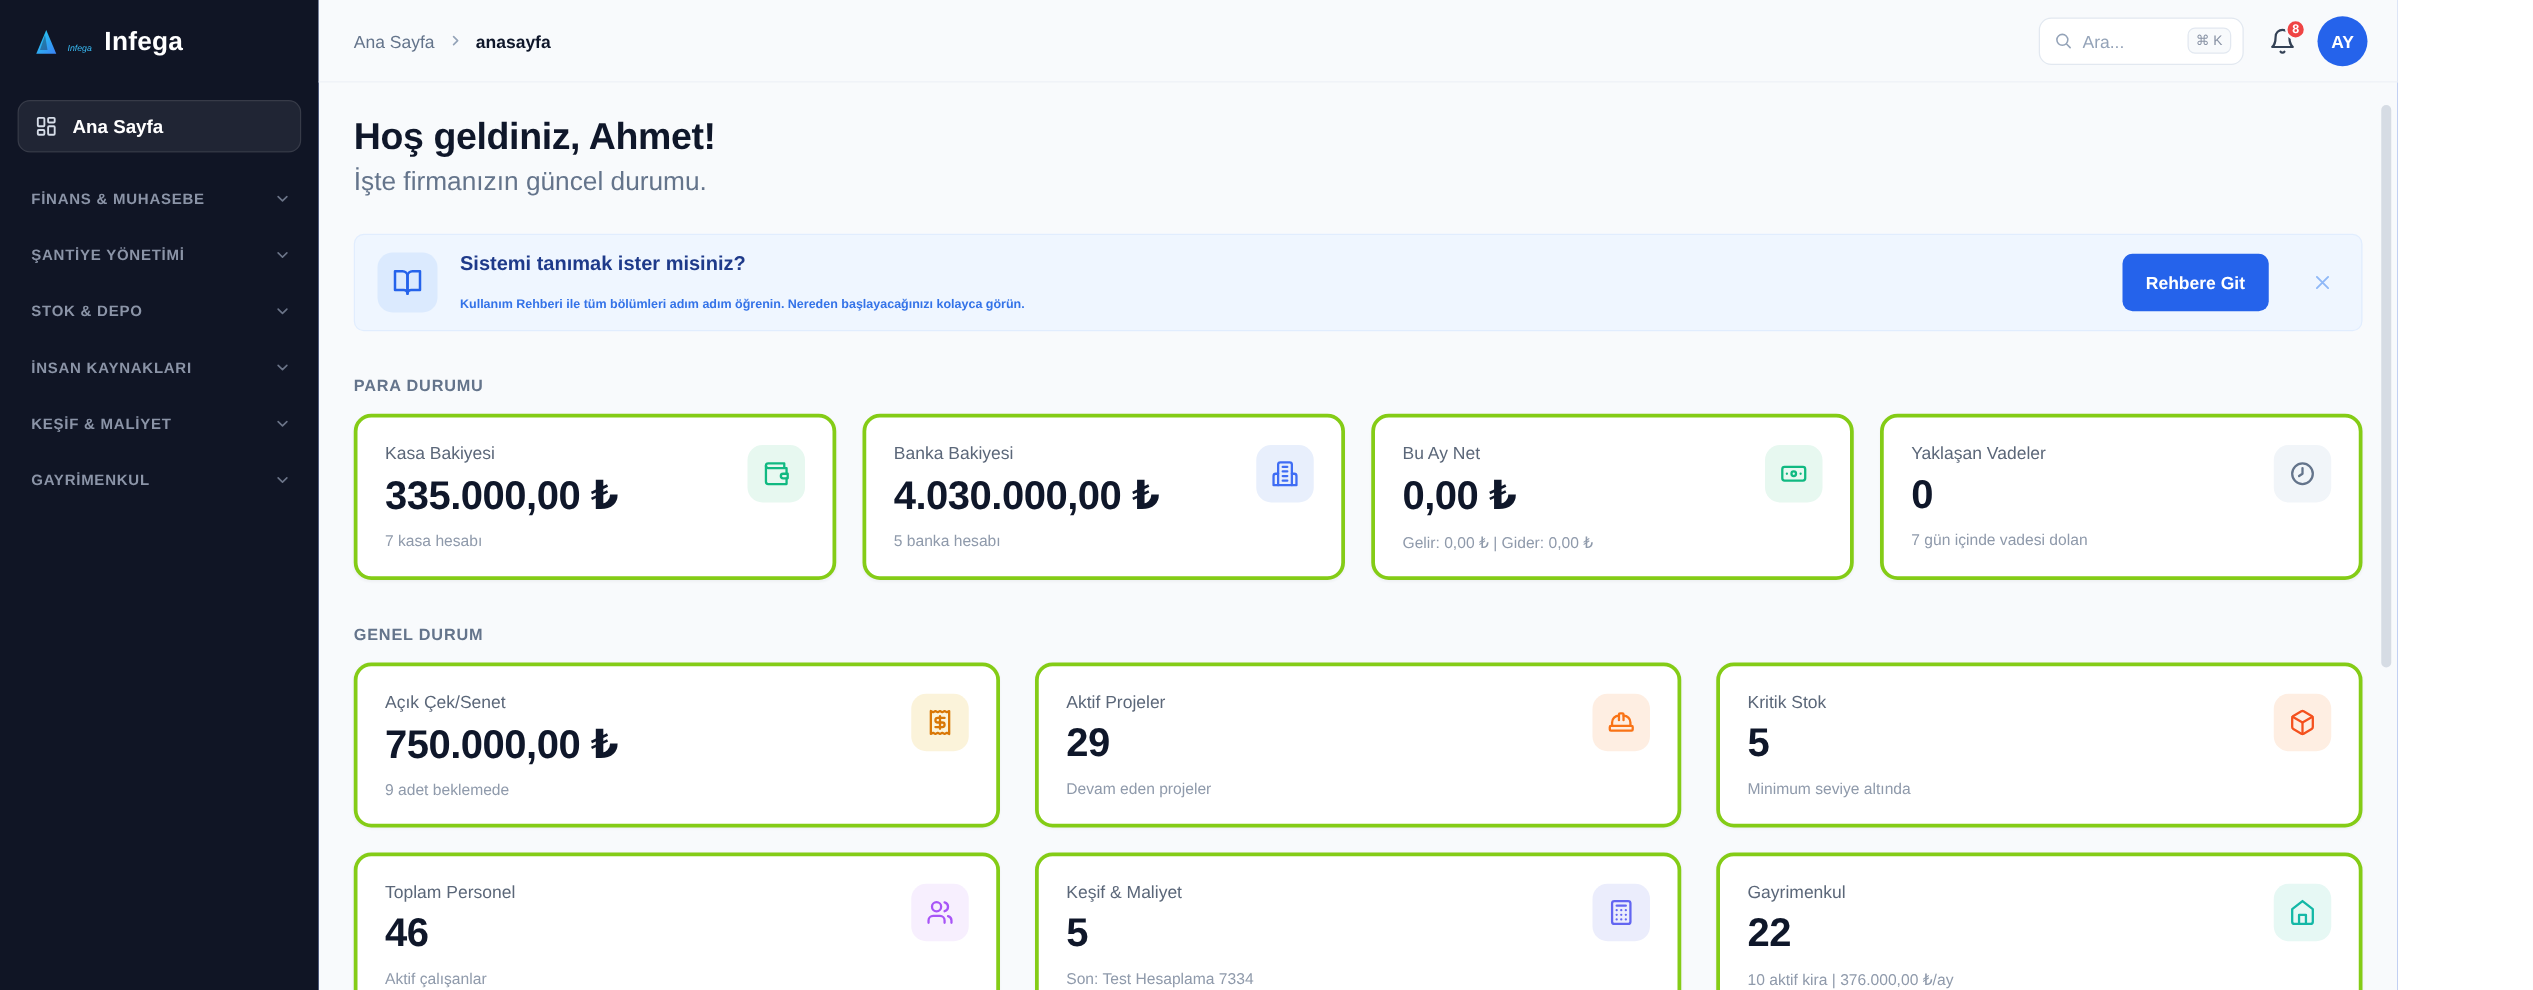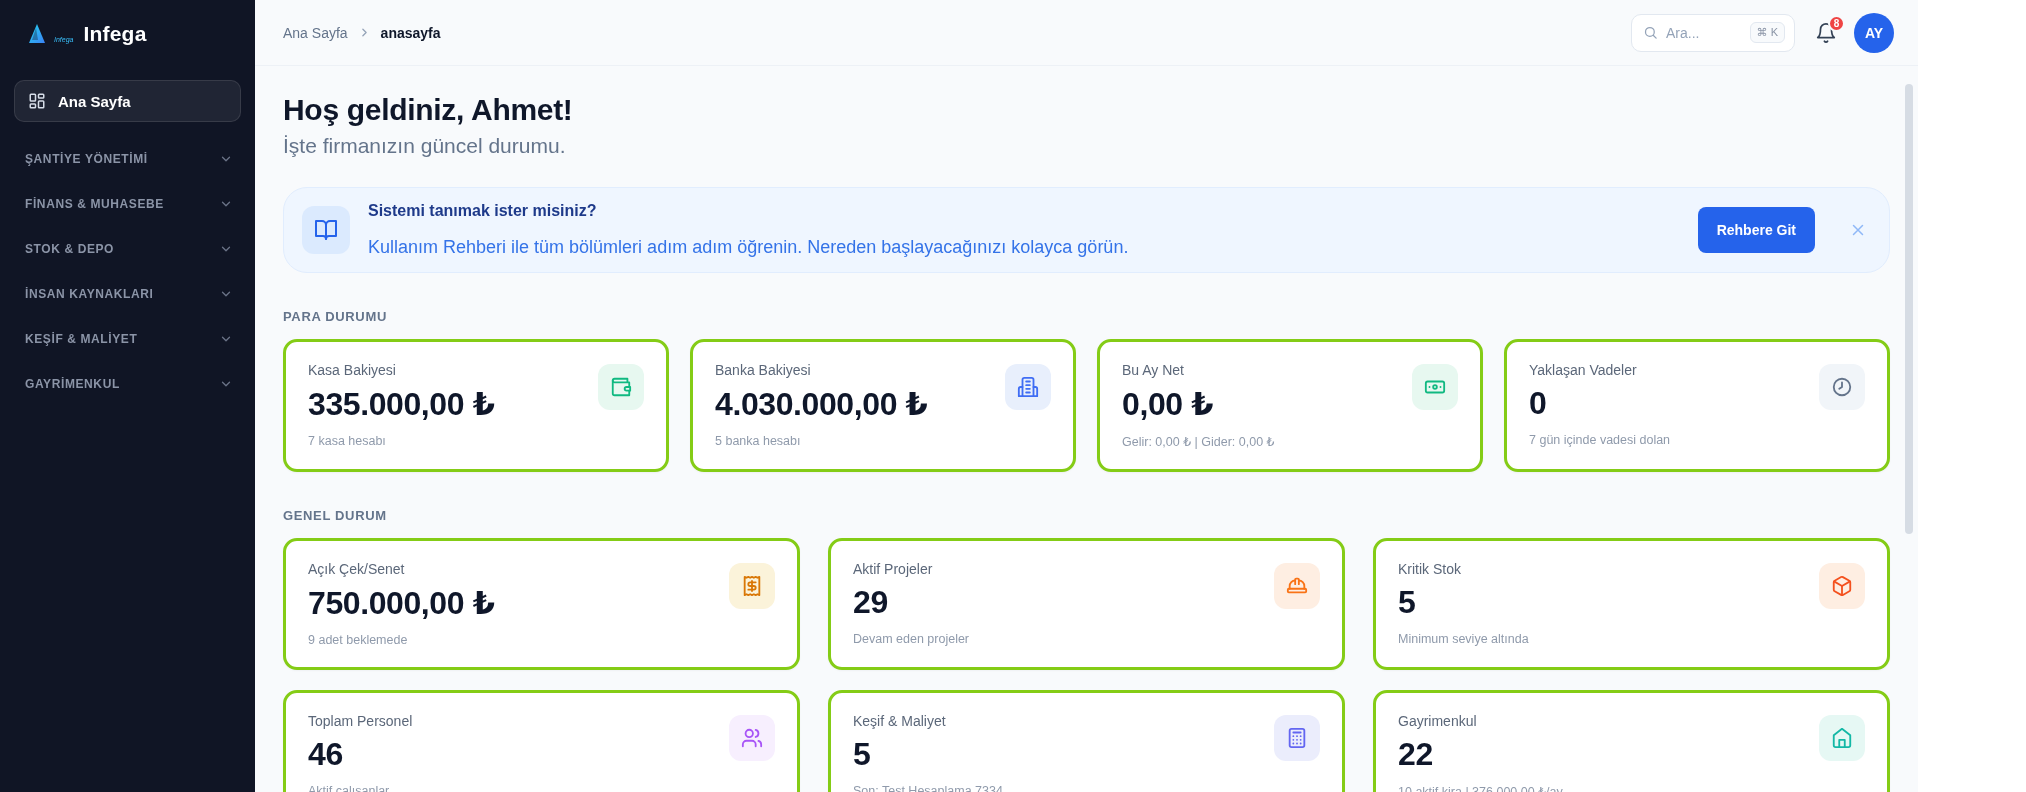--- a/index.html
+++ b/index.html
@@ -47,26 +47,26 @@
     justify-content:center; border:2px solid #f8fafc; padding:0 3px; }
   .avatar { width:40px; height:40px; border-radius:50%; background:#2563eb; color:#fff; font-size:14px;
     font-weight:700; display:flex; align-items:center; justify-content:center; margin-left:17px; cursor:pointer; }
 
   
   .content { padding:27px 28px 0 28px; }
   .welcome-title { font-size:30px; font-weight:800; color:#0f172a; letter-spacing:-.3px; }
   .welcome-sub { margin-top:7px; font-size:21px; color:#64748b; }
 
   .banner { margin-top:29px; display:flex; align-items:center; gap:18px; background:#eff6ff;
-    border:1px solid #e1edfe; border-radius:24px; padding:14px 22px 14px 18px; }
+    border:1px solid #e1edfe; border-radius:8px; padding:14px 22px 14px 18px; }
   .banner-iconbox { width:48px; height:48px; border-radius:12px; background:#dbeafe; color:#2563eb;
     display:flex; align-items:center; justify-content:center; flex:0 0 48px; }
   .banner-texts { flex:1; }
   .banner-title { font-size:16px; font-weight:700; color:#1e3a8a; }
-  .banner-desc { margin-top:17px; font-size:18px; color:#3473e8; }
+  .banner-desc { margin-top:17px; font-size:10px; color:#3473e8;font-weight:bold; }
   .banner-btn { background:#2563eb; color:#fff; border:none; border-radius:8px; font-size:14px; font-weight:700;
     padding:15px 19px; cursor:pointer; font-family:inherit; }
   .banner-close { margin-left:16px; color:#8fb8f7; cursor:pointer; display:flex; }
 
   .section-label { margin-top:36px; font-size:13px; font-weight:700; letter-spacing:.05em; color:#64748b; }
   .grid { margin-top:15px; display:grid; gap:20px 21px; }
   .grid-4 { grid-template-columns:repeat(4,1fr); }
   .grid-3 { grid-template-columns:repeat(3,1fr); gap:20px 28px; }
   .card { background:#fff; border:3px solid #84cc16; border-radius:14px; min-height:121px; padding:20px 22px;
     display:flex; justify-content:space-between; box-shadow:0 1px 2px rgba(15,23,42,.04); cursor:pointer; }
@@ -107,27 +107,27 @@
           <rect x="3" y="3" width="7" height="9" rx="1"></rect>
             <rect x="14" y="3" width="7" height="5" rx="1"></rect>
           <rect x="14" y="12" width="7" height="9" rx="1"></rect>
             <rect x="3" y="16" width="7" height="5" rx="1"></rect>
         </svg>
         <span>Ana Sayfa</span>
       </div>
 
       <div class="nav-sections">
         <div class="nav-section">
+          <span class="lbl">FİNANS &amp; MUHASEBE</span>
+          <svg width="14" height="14" viewBox="0 0 24 24" fill="none" stroke="currentColor" stroke-width="2.2" stroke-linecap="round" stroke-linejoin="round">
+              <path d="M6 9l6 6 6-6"></path>
+            </svg>
+        </div>
+        <div class="nav-section">
           <span class="lbl">ŞANTİYE YÖNETİMİ</span>
-          <svg width="14" height="14" viewBox="0 0 24 24" fill="none" stroke="currentColor" stroke-width="2.2" stroke-linecap="round" stroke-linejoin="round">
-              <path d="M6 9l6 6 6-6"></path>
-            </svg>
-        </div>
-        <div class="nav-section">
-          <span class="lbl">FİNANS &amp; MUHASEBE</span>
           <svg width="14" height="14" viewBox="0 0 24 24" fill="none" stroke="currentColor" stroke-width="2.2" stroke-linecap="round" stroke-linejoin="round">
               <path d="M6 9l6 6 6-6"></path>
             </svg>
         </div>
         <div class="nav-section">
           <span class="lbl">STOK &amp; DEPO</span>
           <svg width="14" height="14" viewBox="0 0 24 24" fill="none" stroke="currentColor" stroke-width="2.2" stroke-linecap="round" stroke-linejoin="round">
               <path d="M6 9l6 6 6-6"></path>
             </svg>
         </div>

